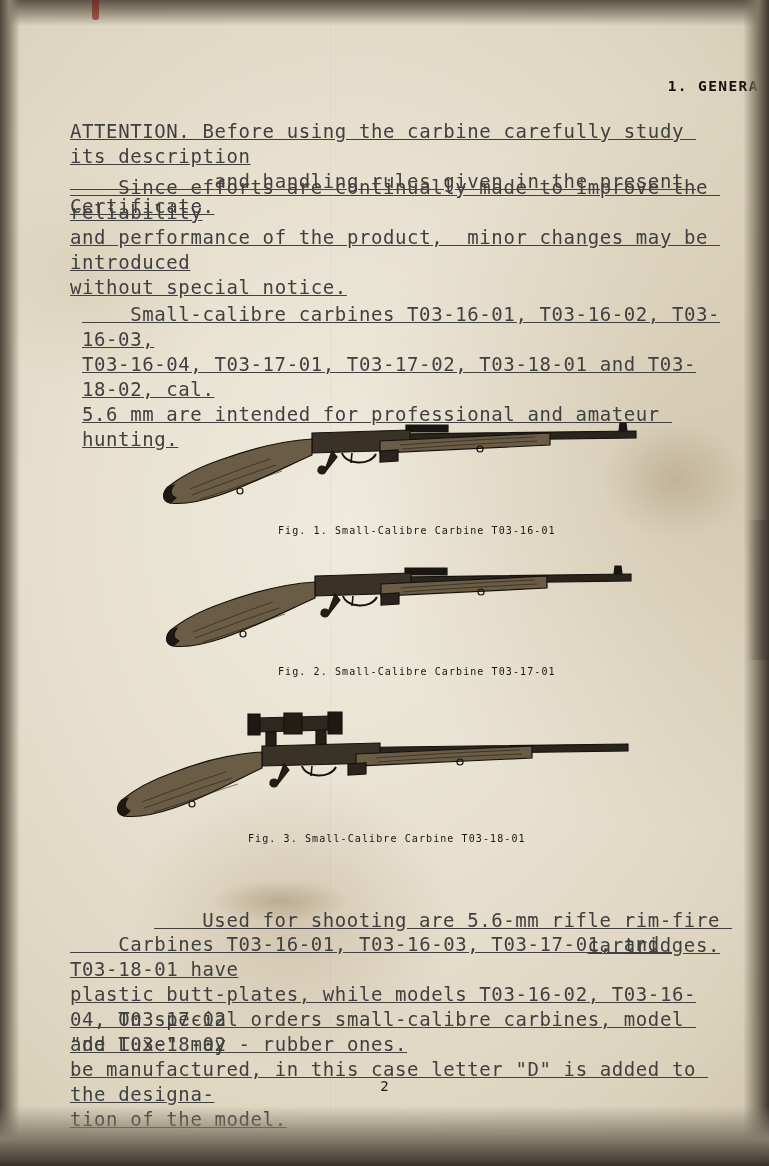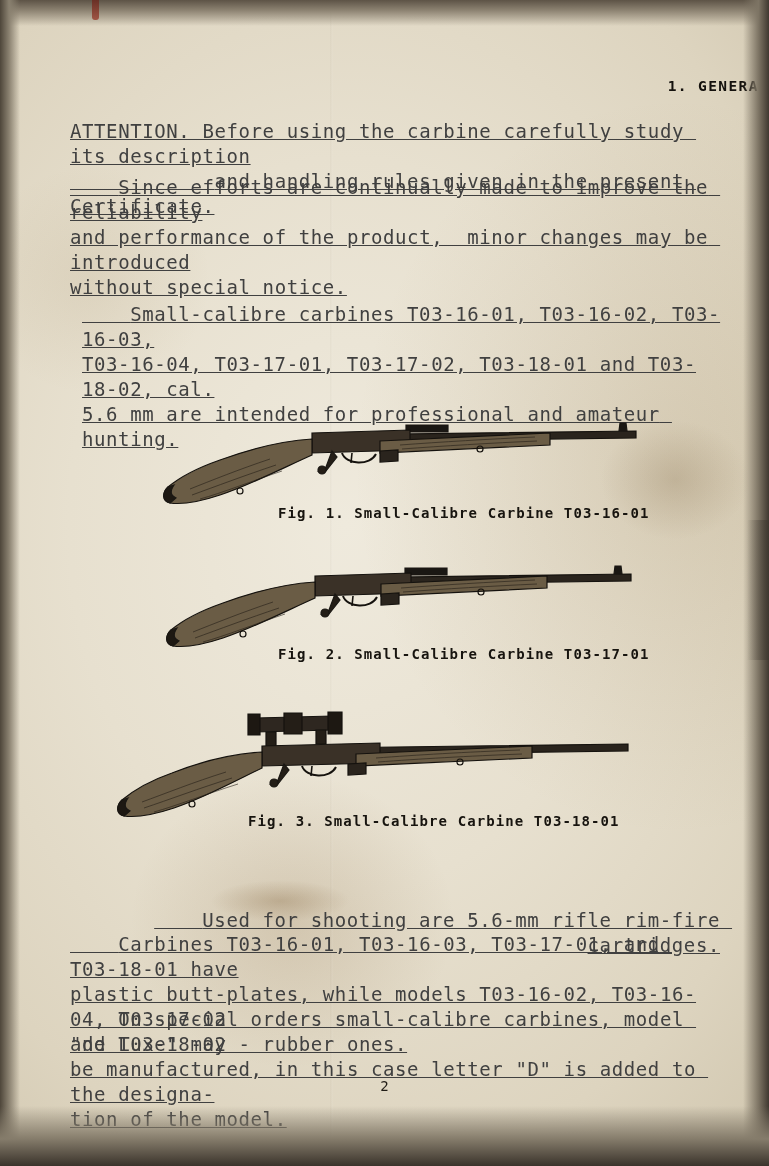--- a/index.html
+++ b/index.html
@@ -68,24 +68,25 @@
   .para {
     font-size: 19px;
     line-height: 25px;
     letter-spacing: 0.6px;
     white-space: pre-wrap;
     color: #404040;
     text-decoration: underline;
   }
   .blk { position: absolute; }
   .caption {
-    font-size: 14px;
+    font-size: 10px;
     letter-spacing: 1.1px;
-    font-weight: bold;
+    font-weight: normal;
     color: #17140f;
+    margin-top: 20px;
   }
   .pageno {
     position: absolute;
     left: 0; top: 1078px; width: 769px;
     text-align: center;
     font-size: 14px;
     color: #211d16;
   }
   .fig { position: absolute; }
   .smudge1 {

